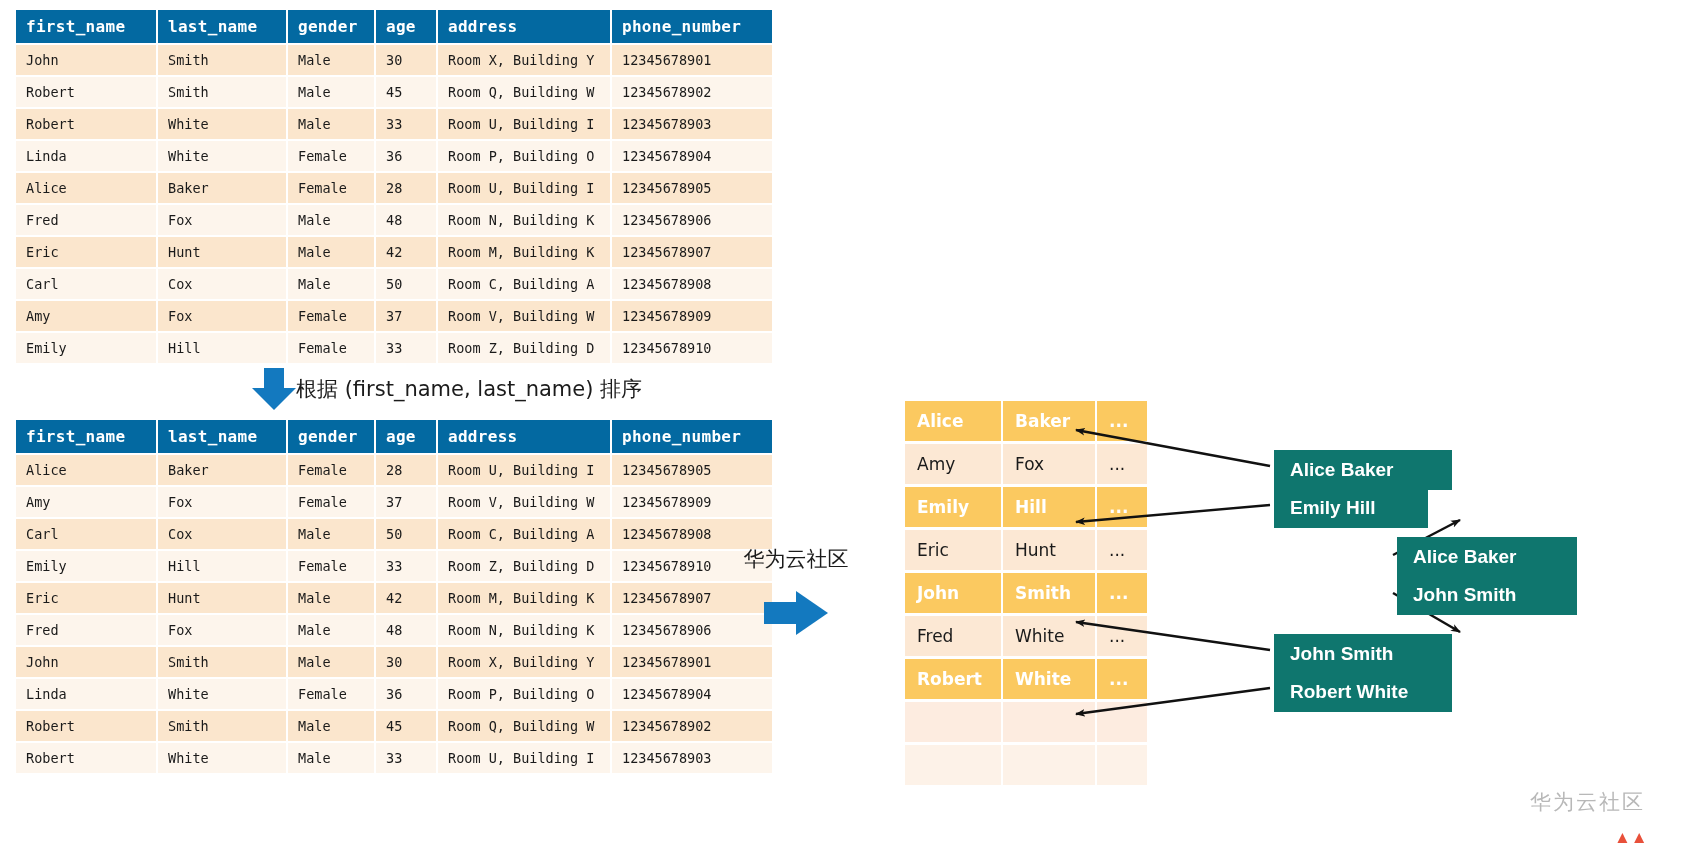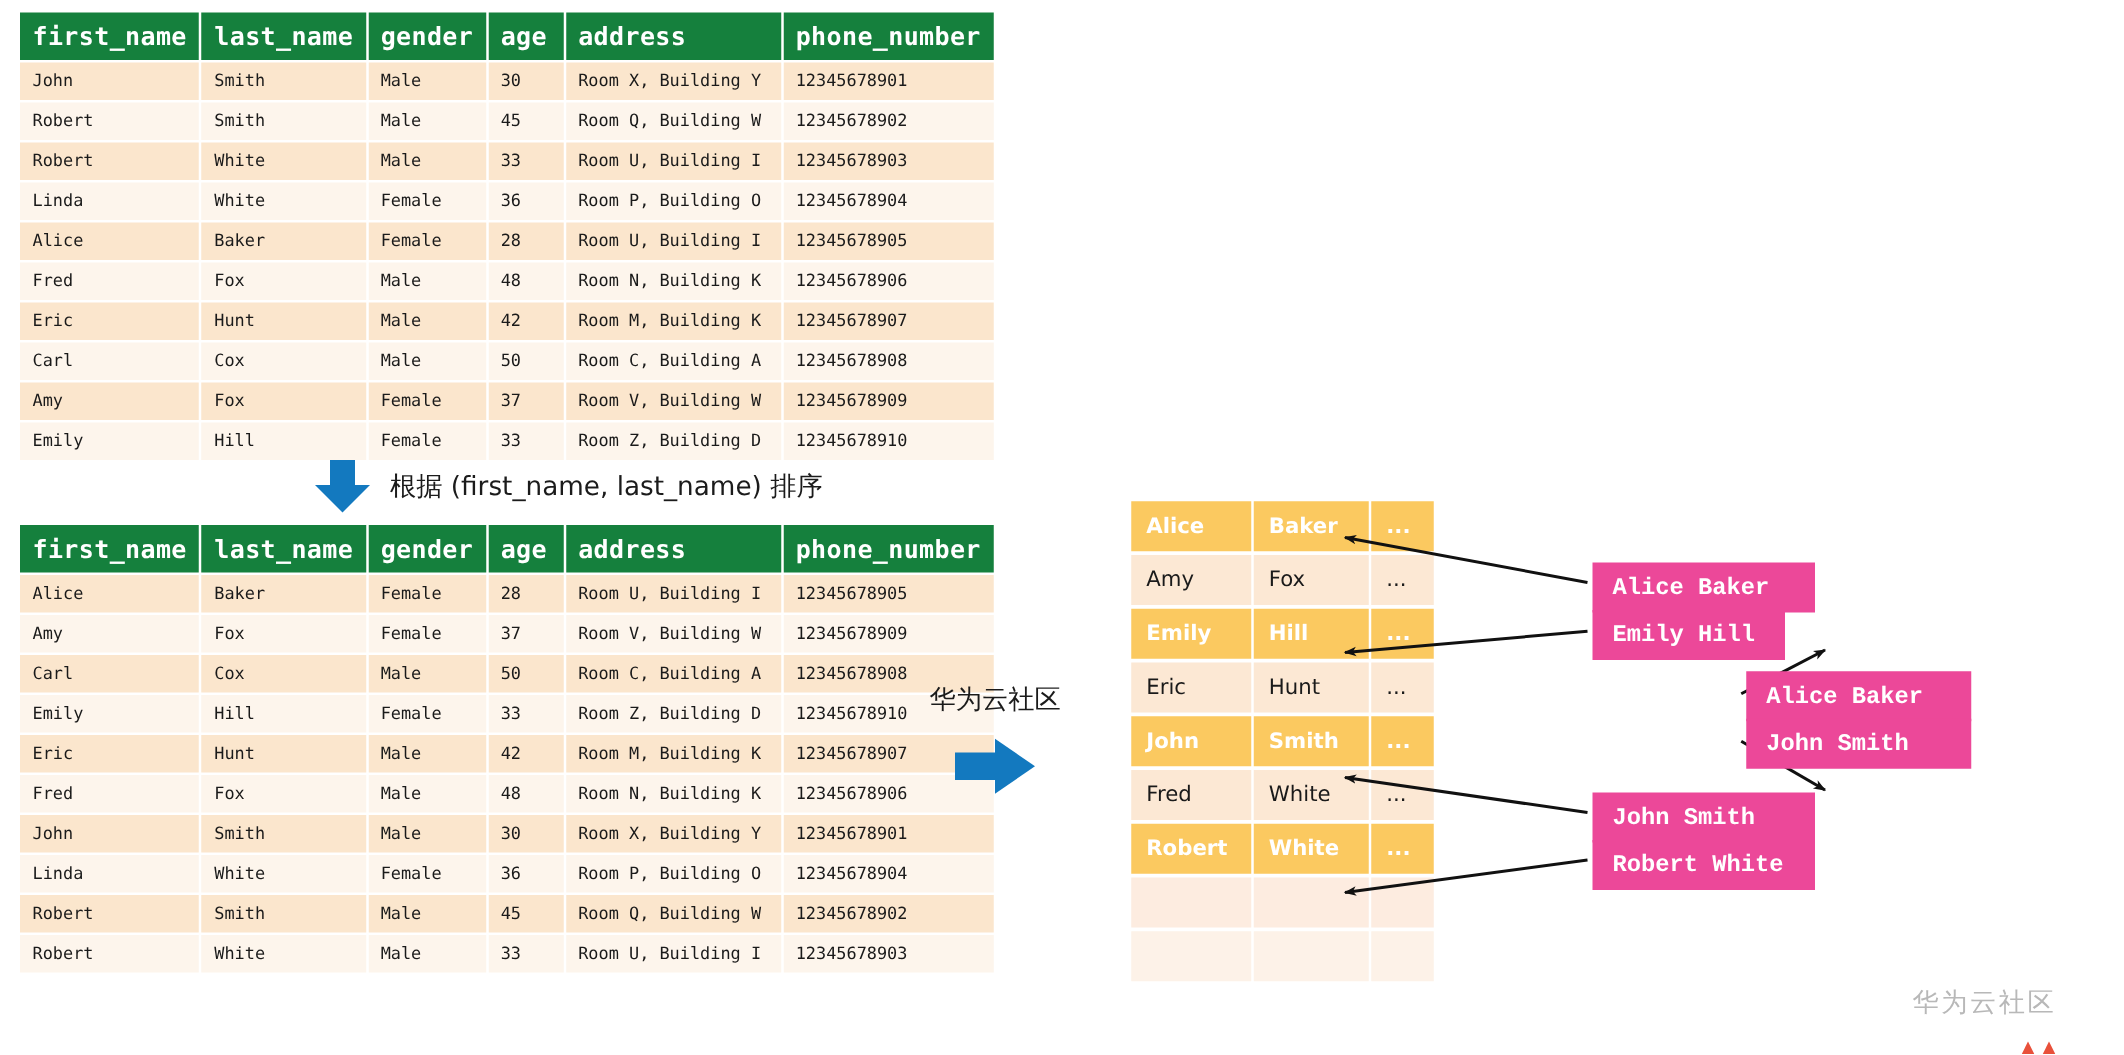--- a/index.html
+++ b/index.html
@@ -5,42 +5,42 @@
   html,body{margin:0;padding:0;background:#ffffff;}
   body{
     width:1699px;height:844px;position:relative;overflow:hidden;
     font-family:"Liberation Sans","DejaVu Sans",sans-serif;
   }
 
   
   .dtable{position:absolute;border-collapse:separate;border-spacing:2px 2px;
           font-family:"DejaVu Sans Mono","Liberation Mono",monospace;}
   .dtable th{
-    background:#15803d;color:#ffffff;font-weight:700;text-align:left;
-    padding:7px 10px;font-size:20px;letter-spacing:.3px;
+    background:#0369a1;color:#ffffff;font-weight:700;text-align:left;
+    padding:7px 10px;font-size:16px;letter-spacing:.3px;
     font-family:"DejaVu Sans Mono","Liberation Mono",monospace;
   }
   .dtable td{
     padding:7px 10px;font-size:13.5px;color:#1a1a1a;white-space:nowrap;
   }
   .dtable tr.odd td{background:#fbe6cd;}
   .dtable tr.even td{background:#fdf5ec;}
 
   .c-first{width:120px;}
   .c-last{width:108px;}
   .c-gender{width:66px;}
   .c-age{width:40px;}
   .c-addr{width:152px;}
   .c-phone{width:140px;margin-left:31px;}
 
   #table-original{left:14px;top:8px;}
   #table-sorted{left:14px;top:418px;}
 
   
-  #sort-step{position:absolute;left:252px;top:368px;display:flex;align-items:center;gap:16px;}
+  #sort-step{position:absolute;left:252px;top:368px;display:flex;align-items:center;}
   .down-arrow{width:44px;height:42px;position:relative;}
   .down-arrow .shaft{position:absolute;left:12px;top:0;width:20px;height:22px;background:#1379bf;}
   .down-arrow .headd{position:absolute;left:0;top:20px;width:0;height:0;
        border-left:22px solid transparent;border-right:22px solid transparent;
        border-top:22px solid #1379bf;}
   #sort-caption{font-size:21px;color:#1b1b1b;white-space:nowrap;
        font-family:"DejaVu Sans","Liberation Sans",sans-serif;}
 
   
   #index-step{position:absolute;left:736px;top:545px;width:120px;text-align:center;}
@@ -60,23 +60,23 @@
   }
   #index-table .ix-col-a{width:72px;}
   #index-table .ix-col-b{width:68px;}
   #index-table .ix-col-c{width:26px;}
   #index-table tr.key td{background:#fbc960;color:#ffffff;font-weight:700;}
   #index-table tr.val td{background:#fce8d4;color:#1a1a1a;font-weight:400;}
   #index-table tr.blank td{background:#fdece0;color:transparent;}
   #index-table tr.blank2 td{background:#fdf2e8;color:transparent;}
 
   
-  .chip{position:absolute;background:#ec4899;color:#ffffff;font-weight:700;
+  .chip{position:absolute;background:#0f766e;color:#ffffff;font-weight:700;
         font-size:19px;padding:9px 16px;white-space:nowrap;box-sizing:border-box;
-        font-family:Liberation Mono, monospace;}
+        font-family:Liberation Sans, sans-serif;}
   #chip-alice-baker-mid{left:1274px;top:450px;width:178px;}
   #chip-emily-hill-mid {left:1274px;top:488px;width:154px;}
   #chip-john-smith-mid {left:1274px;top:634px;width:178px;}
   #chip-robert-white-mid{left:1274px;top:672px;width:178px;}
   #chip-alice-baker-right{left:1397px;top:537px;width:180px;}
   #chip-john-smith-right {left:1397px;top:575px;width:180px;}
 
   
   #connectors{position:absolute;left:0;top:0;width:1699px;height:844px;pointer-events:none;}
 

